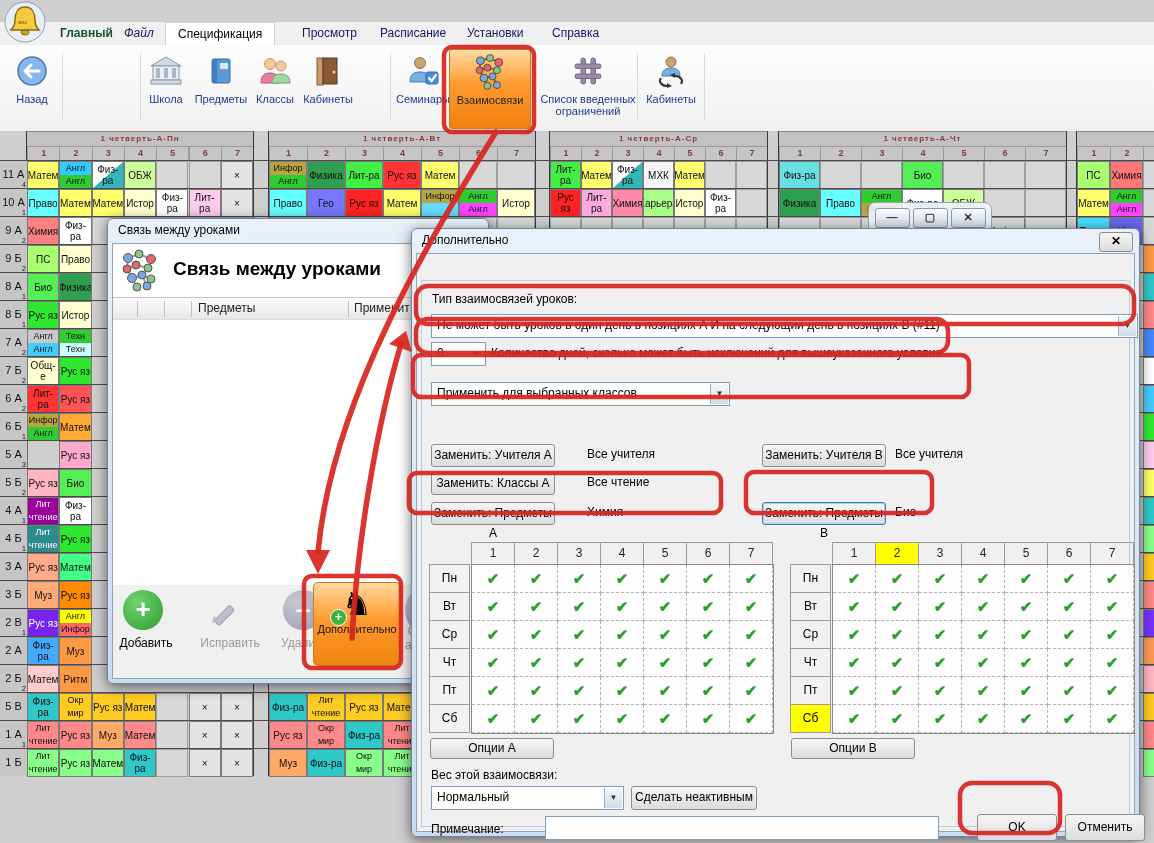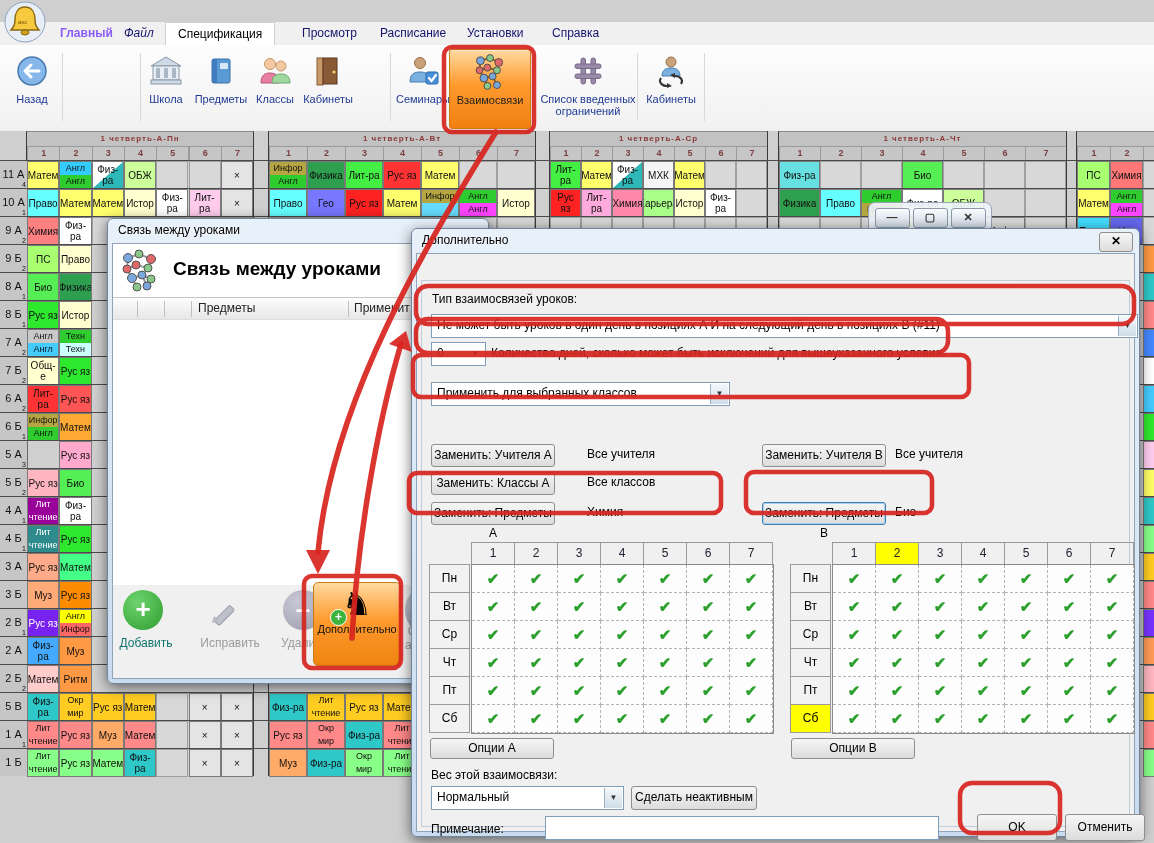--- a/index.html
+++ b/index.html
@@ -5,21 +5,21 @@
   html,body{margin:0;padding:0;}
   body{font-family:"Liberation Sans",sans-serif;}
   #canvas{position:relative;width:1154px;height:843px;overflow:hidden;background:#cfcfcf;}
   
   #titlebar{position:absolute;left:0;top:0;width:1154px;height:22px;
     background:linear-gradient(#4a7fc4,#2b5a9e 60%,#1f4c8e);}
   #titlebar .blob{position:absolute;top:2px;height:17px;border-radius:3px;background:rgba(255,255,255,.13);}
   #wintitle{position:absolute;left:0;right:0;top:3px;text-align:center;color:#fff;font-size:12px;text-shadow:0 1px 2px #123;}
   #menubar{position:absolute;left:0;top:22px;width:1154px;height:23px;background:#f0f0f0;border-bottom:1px solid #d9d9d9;}
   .menu-item{position:absolute;top:0;height:22px;line-height:22px;padding:0 12px;font-size:12px;color:#15156e;cursor:default;}
-  .menu-item.first{font-weight:bold;color:#8b5cf6;}
+  .menu-item.first{font-weight:bold;color:#14532d;}
   .menu-item.active{background:#fff;color:#000;border:1px solid #d0d0d0;border-bottom:none;}
   #applogo{position:absolute;left:3px;top:0px;width:46px;height:44px;z-index:60;}
   
   #toolbar{position:absolute;left:0;top:45px;width:1154px;height:86px;
     background:linear-gradient(#fdfdfd,#f1f1f1);border-bottom:1px solid #cfcfcf;}
   .tb-btn{position:absolute;top:4px;height:78px;text-align:center;border-radius:3px;}
   .tb-icon{height:40px;margin-top:2px;display:flex;align-items:center;justify-content:center;}
   .tb-label{font-size:11px;color:#1f3a93;line-height:12px;margin-top:2px;}
   .tb-sep{position:absolute;top:8px;width:1px;height:68px;background:#d8d8d8;}
   .tb-btn.orange{background:linear-gradient(#ffd9a0,#ff9a2e 45%,#f08010);border:1px solid #c97f16;box-shadow:inset 0 1px 0 #ffe9c8;}
@@ -642,21 +642,21 @@
         <div class="d1-colsep" style="left:24px"></div>
         <div class="d1-colsep" style="left:51px"></div>
         <div class="d1-colsep" style="left:78px"></div>
         <div class="d1-coltext" style="left:85px">Предметы</div>
         <div class="d1-colsep" style="left:235px"></div>
         <div class="d1-coltext" style="left:241px">Применит</div>
       </div>
       <div id="d1-list" style="left:0;top:75px;width:370px;height:265px"></div>
 
       <div class="circle-icon" style="left:10px;top:346px;background:radial-gradient(circle at 35% 30%,#6fd36f,#2e9e2e)">+</div>
-      <div class="d1-act-label" style="left:2px;top:392px;width:62px;color:#0f766e">Добавить</div>
+      <div class="d1-act-label" style="left:2px;top:392px;width:62px;color:#000000">Добавить</div>
       <div style="position:absolute;left:92px;top:346px">
         <svg width="40" height="40" viewBox="0 0 40 40">
           <rect x="8" y="22" width="22" height="7" rx="2" transform="rotate(-45 19 25)" fill="#c0c0cc" stroke="#9a9aa8"></rect>
           <polygon points="7,33 14,31 9,26" fill="#b8b8c4"></polygon>
         </svg>
       </div>
       <div class="d1-act-label" style="left:84px;top:392px;width:66px;color:#9a9a9a">Исправить</div>
       <div class="circle-icon" style="left:170px;top:346px;background:radial-gradient(circle at 35% 30%,#c8c8d4,#9a9aae)">–</div>
       <div class="d1-act-label" style="left:162px;top:392px;width:58px;color:#9a9a9a">Удалить</div>
       <div id="d1-adv" style="left:200px;top:338px;width:86px;height:82px">
@@ -688,21 +688,21 @@
       <div class="lbl" style="left:74px;top:92px">Количество дней, сколько может быть исключений  для вышеуказанного условия.</div>
 
       <div class="select" style="left:14px;top:128px;width:292px;height:22px">
         <span>Применить для выбранных классов</span>
         <span class="arrow">▼</span>
       </div>
 
       <div class="btn" style="left:14px;top:190px;width:122px;height:21px;line-height:20px">Заменить: Учителя А</div>
       <div class="lbl" style="left:170px;top:193px">Все учителя</div>
       <div class="btn" style="left:14px;top:218px;width:122px;height:21px;line-height:20px">Заменить: Классы А</div>
-      <div class="lbl" style="left:170px;top:221px">Все классов</div>
+      <div class="lbl" style="left:170px;top:221px">Все чтение</div>
       <div class="btn" style="left:14px;top:248px;width:122px;height:21px;line-height:20px">Заменить: Предметы А</div>
       <div class="lbl" style="left:170px;top:251px">Химия</div>
 
       <div class="btn" style="left:345px;top:190px;width:122px;height:21px;line-height:20px">Заменить: Учителя В</div>
       <div class="lbl" style="left:478px;top:193px">Все учителя</div>
       <div class="btn focus" style="left:345px;top:248px;width:122px;height:21px;line-height:20px">Заменить: Предметы В</div>
       <div class="lbl" style="left:478px;top:251px">Био</div>
 
       <div class="gridwrap" id="gridA" style="left:12px;top:288px">
           <div class="g-colhead" style="left: 42px; top: 0px; width: 42px; height: 21px; line-height: 21px;">1</div>

